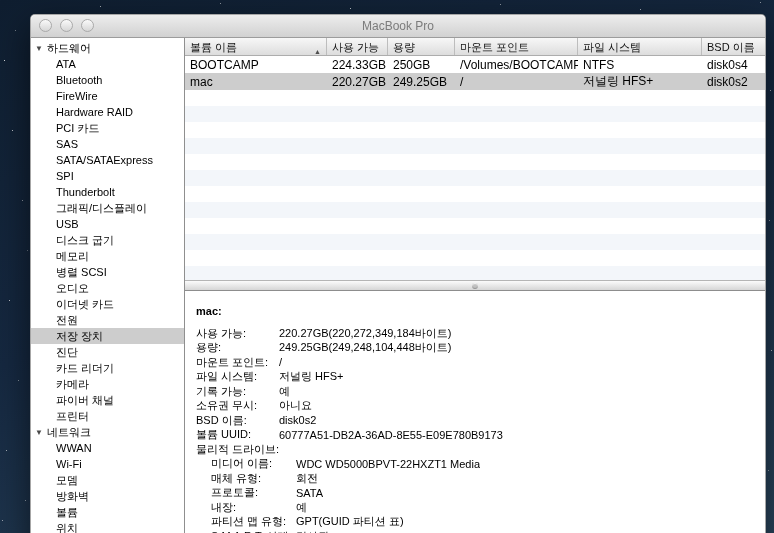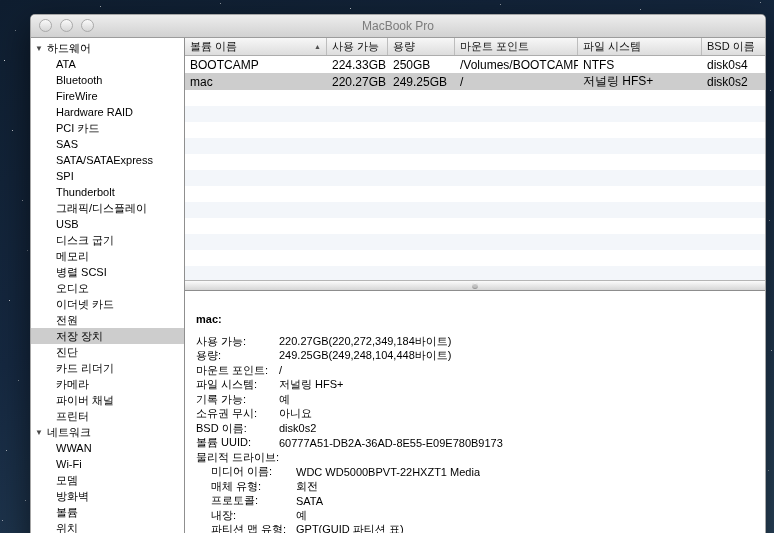--- a/index.html
+++ b/index.html
@@ -39,39 +39,39 @@
   .sidebar{width:153px;flex-shrink:0;background:#fff;border-right:1px solid #8f8f8f;
     padding-top:2px;font-size:11px;color:#000;overflow:hidden;}
   .sb-group{height:16px;line-height:16px;padding-left:4px;white-space:nowrap;}
   .tri{display:inline-block;font-size:8px;color:#4a4a4a;margin-right:4px;transform:translateY(-1px);}
   .sb-item{height:16px;line-height:16px;padding-left:25px;white-space:nowrap;cursor:default;}
   .sb-item.sel{background:#cdcdcd;}
   
   .main{flex:1;display:flex;flex-direction:column;min-width:0;background:#fff;}
   .thead{height:17px;display:flex;background:linear-gradient(#f7f7f7,#dddddd);
     border-bottom:1px solid #adadad;font-size:11px;color:#111;flex-shrink:0;}
-  .hcell{display:flex;align-items:center;padding:8px 5px;border-right:1px solid #bdbdbd;
+  .hcell{display:flex;align-items:flex-end;padding:0 5px;border-right:1px solid #bdbdbd;
     box-sizing:border-box;overflow:hidden;white-space:nowrap;}
   .sort{margin-left:auto;font-size:7px;color:#4e4e4e;padding-left:3px;}
   .c0{width:142px;}.c1{width:61px;}.c2{width:67px;}.c3{width:123px;}.c4{width:124px;}
   .c5{flex:1;border-right:none;}
   .trow{height:17px;display:flex;align-items:center;font-size:12px;color:#000;flex-shrink:0;}
   .trow.sel{background:#cdcdcd;}
   .tcell{padding:0 5px;box-sizing:border-box;overflow:hidden;white-space:nowrap;}
   .filler{height:190px;flex-shrink:0;
     background:repeating-linear-gradient(to bottom,#ffffff 0,#ffffff 16px,#f3f6fa 16px,#f3f6fa 32px);}
   .splitter{height:11px;flex-shrink:0;box-sizing:border-box;position:relative;
     background:linear-gradient(#fbfbfb,#d6d6d6);
     border-top:1px solid #b5b5b5;border-bottom:1px solid #8d8d8d;cursor:row-resize;}
   .knob{position:absolute;left:50%;top:50%;transform:translate(-50%,-50%);
     width:6px;height:6px;border-radius:50%;background:#c2c2c2;
     box-shadow:inset 0 1px 1px rgba(255,255,255,.9),inset 0 -1px 1px rgba(0,0,0,.25);}
   
   .detail{flex:1;background:#fff;font-size:11px;color:#000;overflow:hidden;padding-top:6px;}
-  .d-title{font-weight:bold;margin:16px 0 9px 11px;}
+  .d-title{font-weight:bold;margin:8px 0 9px 11px;}
   .d-row{height:14.5px;display:flex;align-items:center;padding-left:11px;white-space:nowrap;}
   .d-row.ind{padding-left:26px;}
   .d-label{width:83px;flex-shrink:0;}
   .d-row.ind .d-label{width:85px;}
   .d-value{overflow:hidden;}
 </style>
 </head>
 <body>
 
 <div class="stars"></div>

